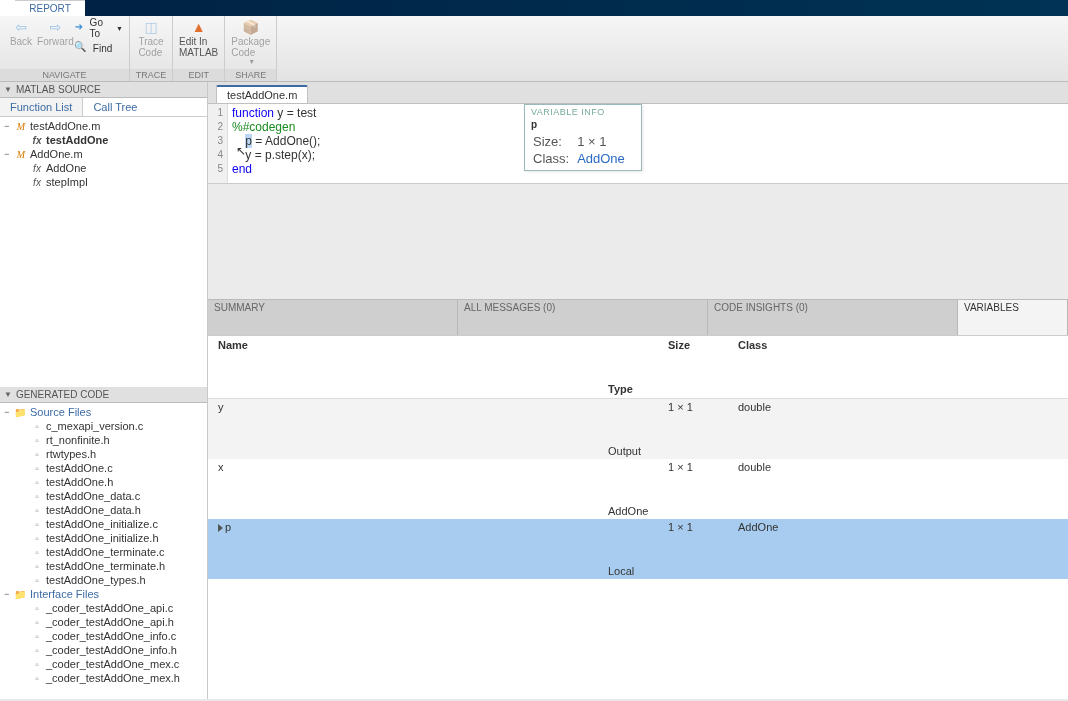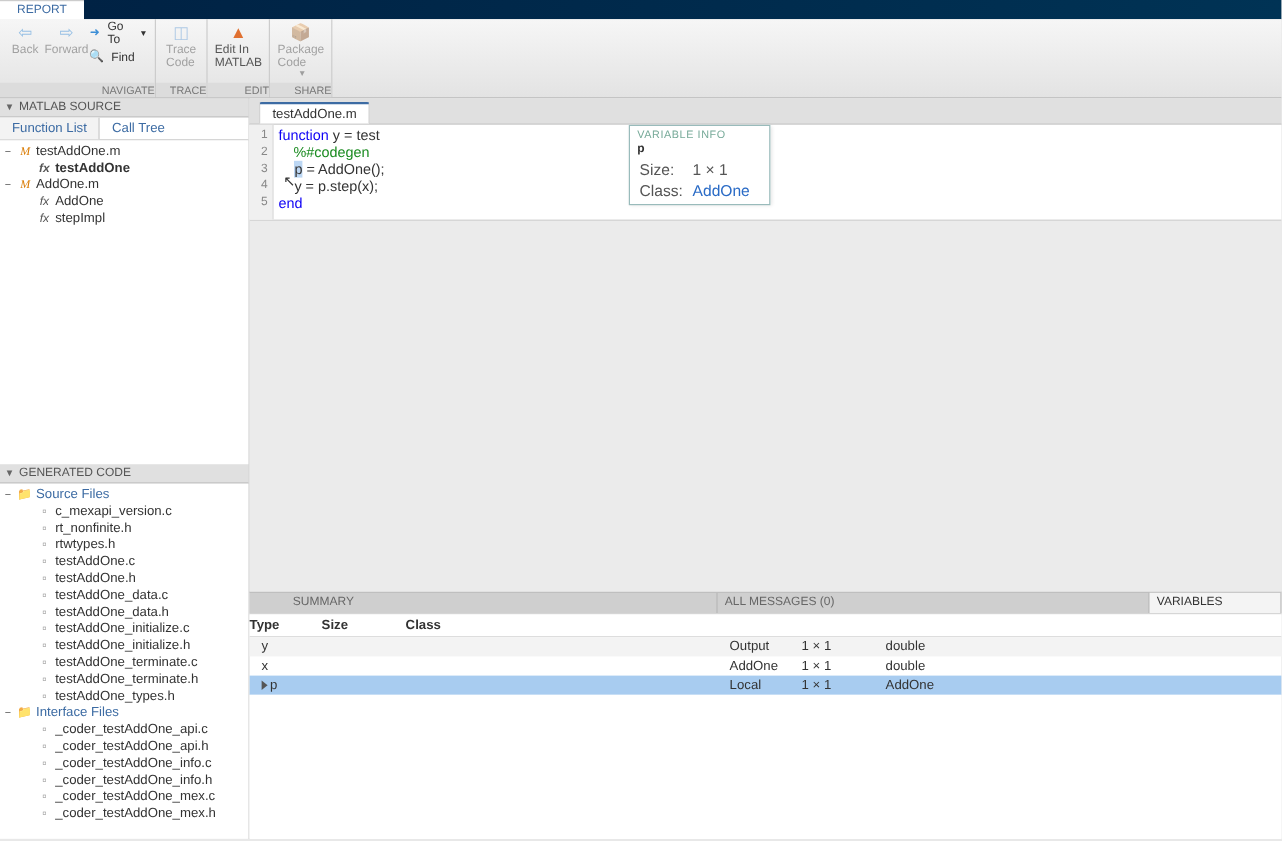--- a/index.html
+++ b/index.html
@@ -1,30 +1,30 @@
 <!DOCTYPE html>
 <html><head>
 <meta charset="utf-8">
 <style>
 * { box-sizing: border-box; margin: 0; padding: 0; font-family: -apple-system, "Segoe UI", Arial, sans-serif; }
 body { width: 1068px; height: 701px; background: #e8e8e8; overflow: hidden; font-size: 11px; color: #333; }
 
-.top-tab-strip { height: 16px; background: linear-gradient(to right, #fff 70px, #024 70px, #035 100%); display: flex; }
+.top-tab-strip { height: 16px; background: linear-gradient(to right, #fff 70px, #024 70px, #035 100%); display: flex; padding-left: 15px; }
 .top-tab { width: 70px; height: 16px; background: #fff; color: #3c6ba3; font-size: 10px; display: flex; align-items: center; justify-content: center; border-top: 1px solid #ccc; }
 
 .toolstrip { height: 66px; background: linear-gradient(#f6f6f6, #e3e3e3); border-bottom: 1px solid #bbb; display: flex; }
 .ts-group { display: flex; flex-direction: column; justify-content: space-between; border-right: 1px solid #ccc; padding: 2px 6px 0; }
 .ts-buttons { display: flex; align-items: flex-start; gap: 4px; flex: 1; }
 .ts-btn { display: flex; flex-direction: column; align-items: center; font-size: 10px; color: #555; cursor: pointer; min-width: 30px; }
 .ts-btn .icon { width: 18px; height: 18px; display: flex; align-items: center; justify-content: center; font-size: 14px; }
 .ts-btn.disabled { opacity: .5; }
 .ts-btn-sm { display: flex; align-items: center; gap: 4px; font-size: 10px; color: #333; height: 20px; }
 .ts-btn-sm .icon { width: 14px; height: 14px; }
 .ts-dropdown-arrow { font-size: 7px; margin-left: 2px; }
-.ts-footer { font-size: 9px; color: #777; text-align: right; background: #dcdcdc; margin: 0 -6px; padding: 1px 0; }
+.ts-footer { font-size: 9px; color: #777; text-align: center; background: #dcdcdc; margin: 0 -6px; padding: 1px 0; }
 .ts-vert { display: flex; flex-direction: column; gap: 0; }
 
 .main { display: flex; height: calc(100% - 84px); }
 .left { width: 208px; display: flex; flex-direction: column; border-right: 1px solid #c8c8c8; }
 .panel-header { background: #e0e0e0; border-bottom: 1px solid #bbb; font-size: 10px; color: #555; padding: 2px 4px; display: flex; align-items: center; gap: 4px; }
 .panel-header .tri { font-size: 8px; color: #666; }
 
 .subtabs { background: #fff; display: flex; border-bottom: 1px solid #ccc; font-size: 11px; }
 .subtab { padding: 3px 10px; color: #3c6ba3; cursor: pointer; }
 .subtab.active { background: #f3f3f3; border-right: 1px solid #ccc; }
@@ -43,41 +43,41 @@
 
 .right { flex: 1; display: flex; flex-direction: column; background: #ebebeb; }
 .editor-tabs { height: 22px; display: flex; align-items: flex-end; background: #e0e0e0; border-bottom: 1px solid #c0c0c0; padding-left: 8px; }
 .editor-tab { background: #fff; border: 1px solid #c0c0c0; border-bottom: none; border-top: 2px solid #3c6ba3; padding: 2px 10px; font-size: 11px; color: #333; border-radius: 2px 2px 0 0; }
 
 .editor-area { position: relative; flex: 1; background: #ebebeb; font-family: "Courier New", monospace; font-size: 12px; }
 .code-block { display: flex; background: #fff; position: absolute; top: 0; left: 0; right: 0; height: 80px; border-bottom: 1px solid #ccc; }
 .gutter { width: 20px; background: #f0f0f0; color: #888; font-size: 10px; text-align: right; padding: 2px 4px 0 0; line-height: 14px; border-right: 1px solid #ddd; }
 .code { padding: 2px 4px; line-height: 14px; white-space: pre; }
 .kw { color: #0e00f5; }
-.com { color: #1a8b20; text-align: center; }
+.com { color: #1a8b20; }
 .code .hl { background: #bcd7f4; }
 
 .tooltip { position: absolute; top: 0px; left: 316px; width: 118px; border: 1px solid #9bb; background: #fff; font-size: 10px; padding: 2px 6px; color: #444; box-shadow: 1px 1px 3px rgba(0,0,0,.1); }
 .tooltip .tt-title { color: #7a9; font-size: 9px; letter-spacing: .5px; }
 .tooltip .tt-name { font-weight: bold; margin: 2px 0; color: #333; }
 .tooltip table { font-size: 13px; }
 .tooltip td { padding: 0 6px 0 0; color: #555; }
 .tooltip a { color: #2a6bc6; text-decoration: none; }
 
-.bottom-tabs { height: 18px; background: #cfcfcf; display: flex; font-size: 10px; color: #666; border-top: 1px solid #bbb; padding-left: 30px; }
+.bottom-tabs { height: 36px; background: #cfcfcf; display: flex; font-size: 10px; color: #666; border-top: 1px solid #bbb; }
 .bottom-tab { flex: 1; padding: 2px 6px; border-right: 1px solid #b8b8b8; }
 .bottom-tab.active { background: #f4f4f4; color: #333; }
 
 .var-table { background: #fff; flex: 0 0 auto; border-top: 1px solid #ccc; }
 .var-header { display: flex; background: #fff; font-size: 11px; font-weight: bold; color: #333; border-bottom: 1px solid #ddd; padding: 3px 0; }
 .var-row { display: flex; font-size: 11px; padding: 2px 0; }
 .var-row.odd { background: #f3f3f3; }
 .var-row.sel { background: #a8ccf0; }
 .vc-name { width: 400px; padding-left: 10px; }
-.vc-type { width: 60px; }
+.vc-type { width: 60px; margin-top: 44px; }
 .vc-size { width: 70px; }
 .vc-class { flex: 1; }
 .tri-r { display: inline-block; width: 0; height: 0; border-top: 4px solid transparent; border-bottom: 4px solid transparent; border-left: 5px solid #555; margin-right: 2px; vertical-align: middle; }
 
 .cursor-icon { position: absolute; top: 40px; left: 28px; font-size: 12px; }
 
 </style>
 </head>
 <body>
 
@@ -319,25 +319,27 @@
                 <td><a href="#">AddOne</a></td>
               </tr>
         </tbody>
           </table>
       </div>
     </div>
 
     <div class="bottom-tabs">
       <div class="bottom-tab">SUMMARY</div>
       <div class="bottom-tab">ALL MESSAGES (0)</div>
+      <div class="bottom-tab">CODE INSIGHTS (0)</div>
       <div class="bottom-tab active" style="flex:0 0 110px">VARIABLES</div>
     </div>
 
     <div class="var-table">
       <div class="var-header">
+        <div class="vc-name">Name</div>
         <div class="vc-type">Type</div>
         <div class="vc-size">Size</div>
         <div class="vc-class">Class</div>
       </div>
       <div id="var-rows">
           <div class="var-row odd">
             <div class="vc-name">y</div>
             <div class="vc-type">Output</div>
             <div class="vc-size">1 × 1</div>
             <div class="vc-class">double</div>

